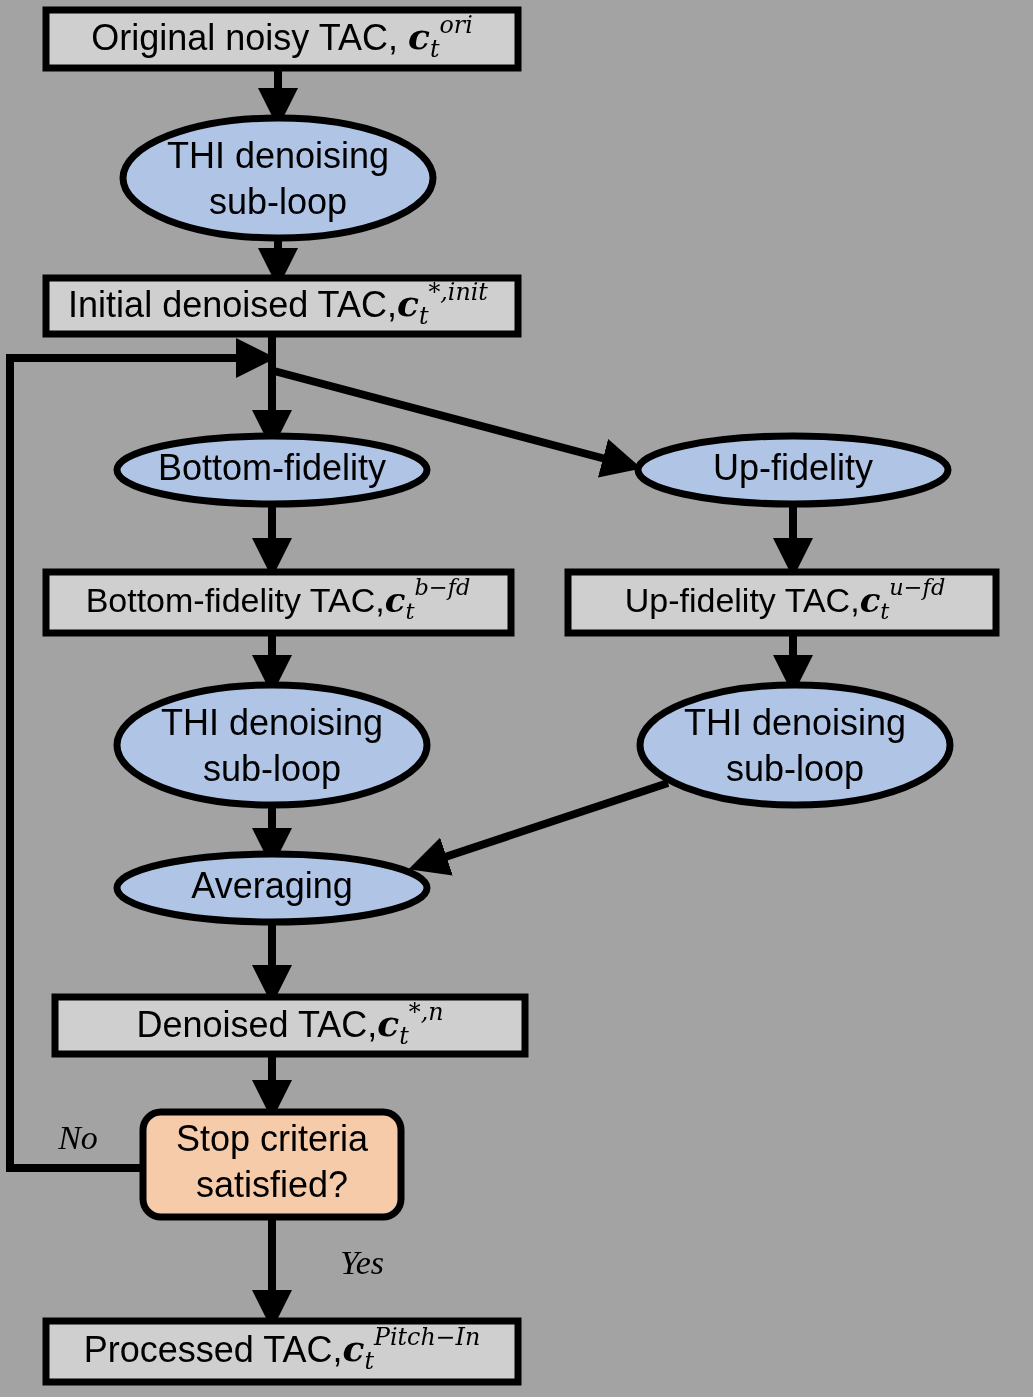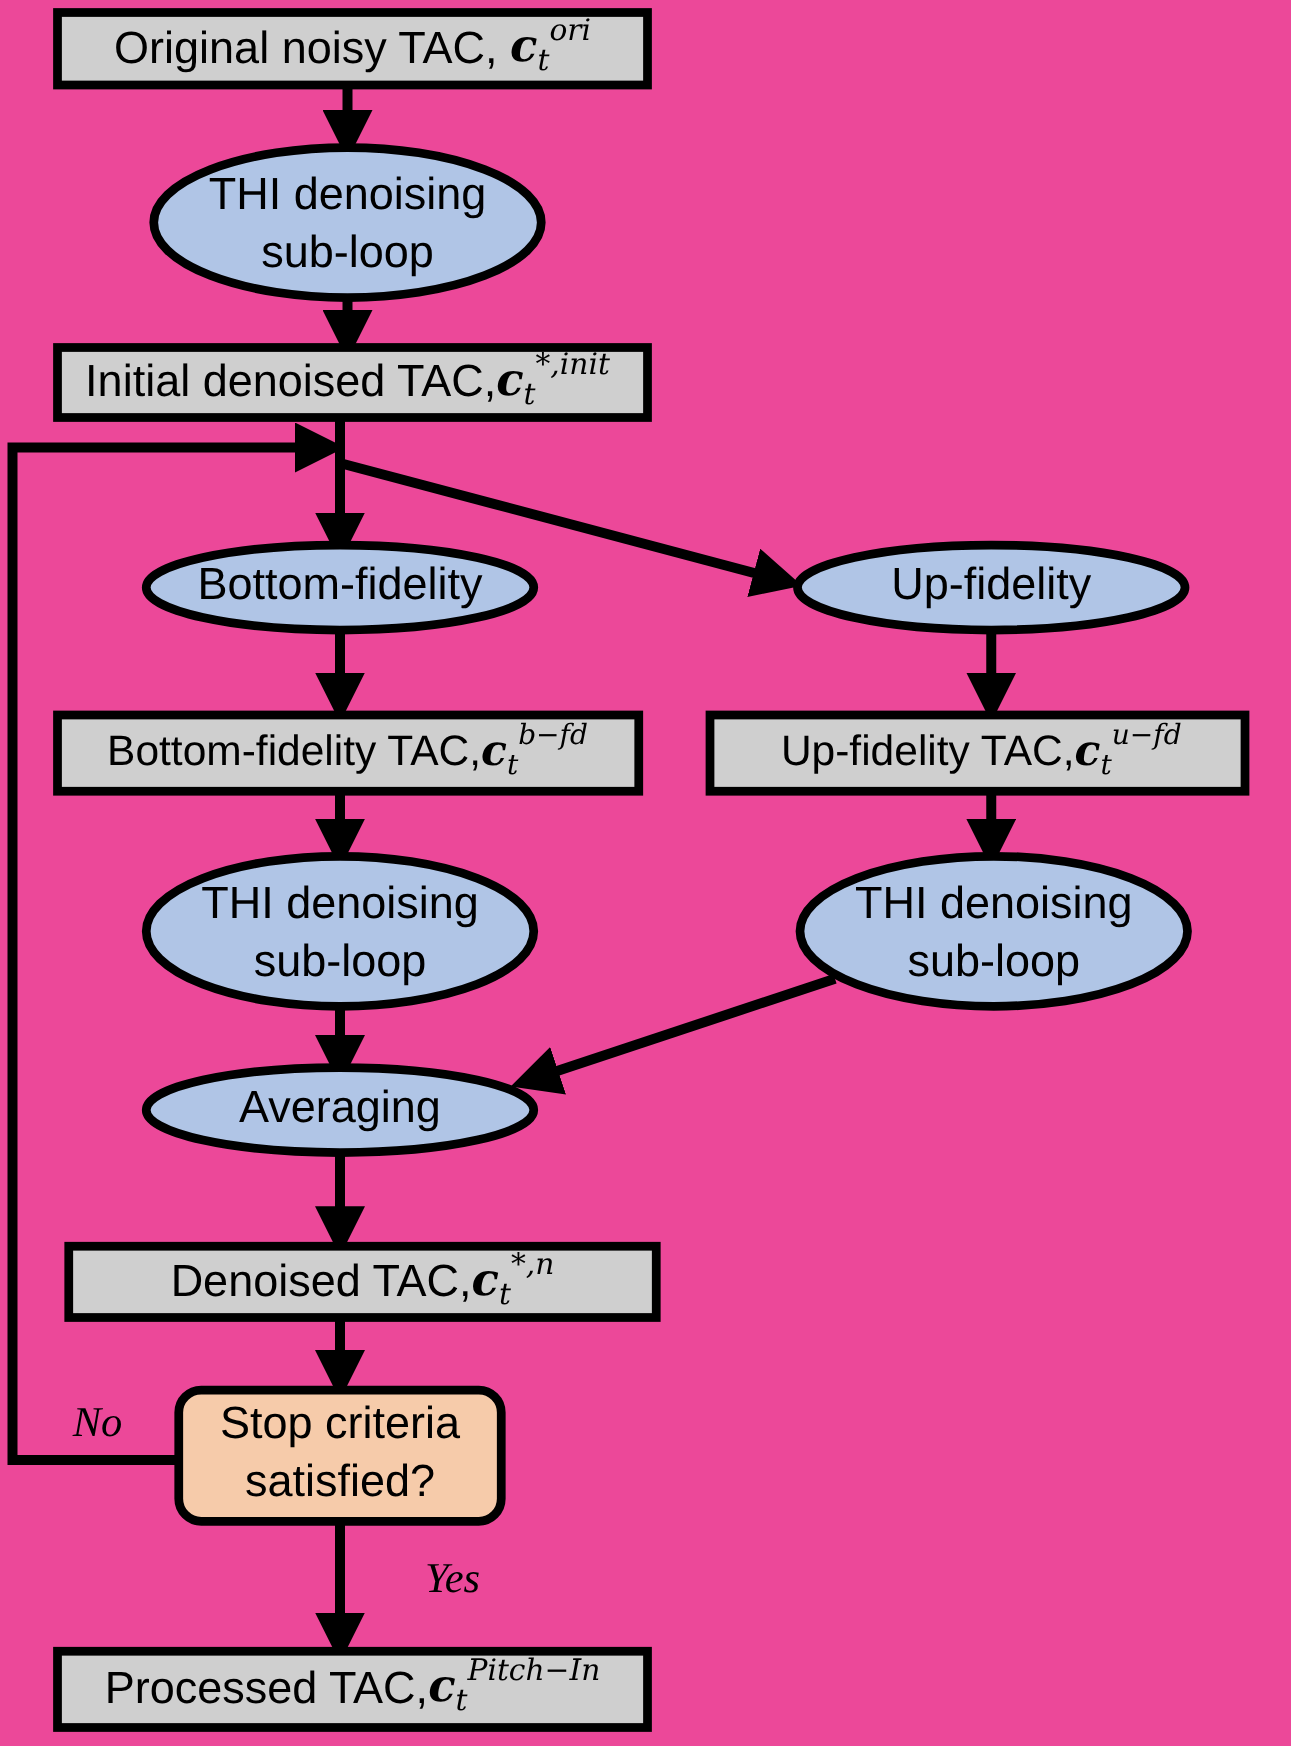--- a/index.html
+++ b/index.html
@@ -11,21 +11,21 @@
   body {
     width: 1033px;
     height: 1397px;
     overflow: hidden;
     font-family: "Liberation Sans", sans-serif;
   }
   #flowchart-root {
     position: relative;
     width: 1033px;
     height: 1397px;
-    background: #ec4899;
+    background: #a3a3a3;
   }
   svg#flow-svg {
     display: block;
     width: 1033px;
     height: 1397px;
   }
   .node-shape {
     stroke: #000000;
     stroke-width: 7;
   }

